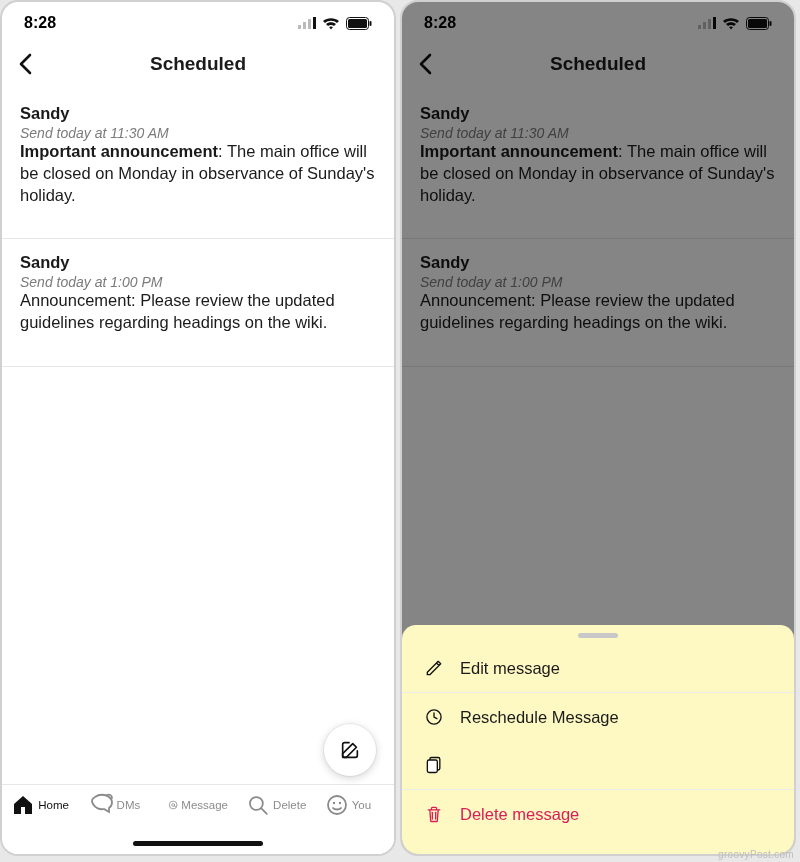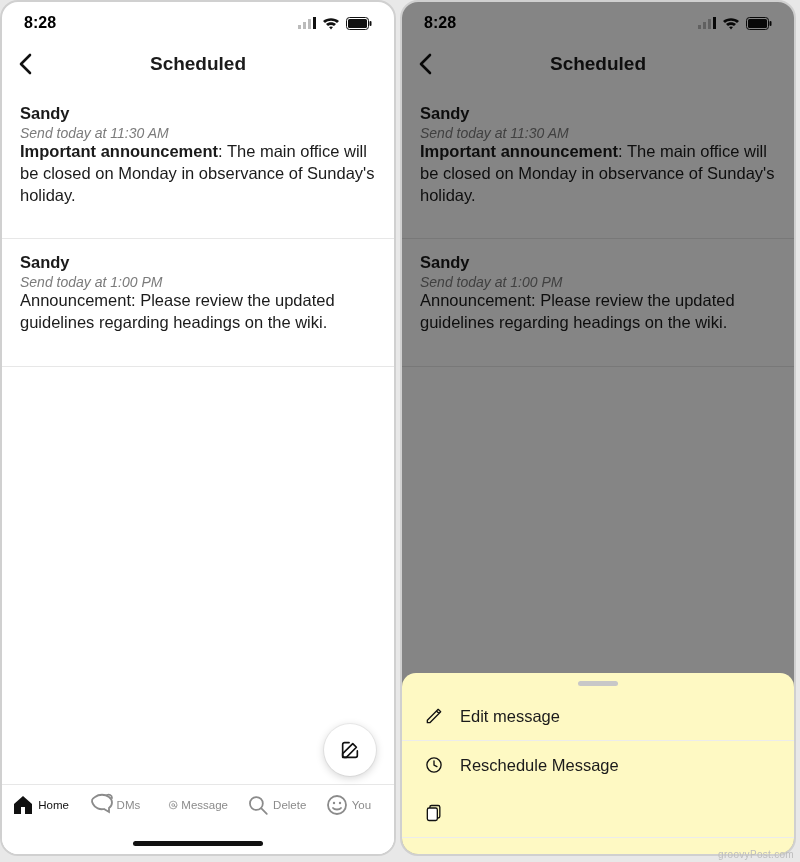--- a/index.html
+++ b/index.html
@@ -302,16 +302,24 @@
       <span>Reschedule Message</span>
     </div>
 
     <div class="sheet-item divider-after">
       <svg viewBox="0 0 24 24">
           <rect x="7" y="3" width="12" height="15" rx="2" fill="none" stroke="#111" stroke-width="1.6"></rect>
           <rect x="4" y="6" width="12" height="15" rx="2" fill="#fff" stroke="#111" stroke-width="1.6"></rect>
         </svg>
     </div>
 
+    <div class="sheet-item danger">
+      <svg viewBox="0 0 24 24">
+          <path d="M5 7 H19 M9 7 V5 C9 4 10 4 10 4 H14 C14 4 15 4 15 5 V7 M7 7 L8 20 C8 21 9 21 9 21 H15 C15 21 16 21 16 20 L17 7" fill="none" stroke="#d91e57" stroke-width="1.6" stroke-linecap="round" stroke-linejoin="round"></path>
+          <line x1="10" y1="10" x2="10" y2="18" stroke="#d91e57" stroke-width="1.6" stroke-linecap="round"></line>
+          <line x1="14" y1="10" x2="14" y2="18" stroke="#d91e57" stroke-width="1.6" stroke-linecap="round"></line>
+        </svg>
+      <span>Delete message</span>
+    </div>
   </div>
 </div>
 
 <div class="watermark">groovyPost.com</div>
 
 </body></html>

